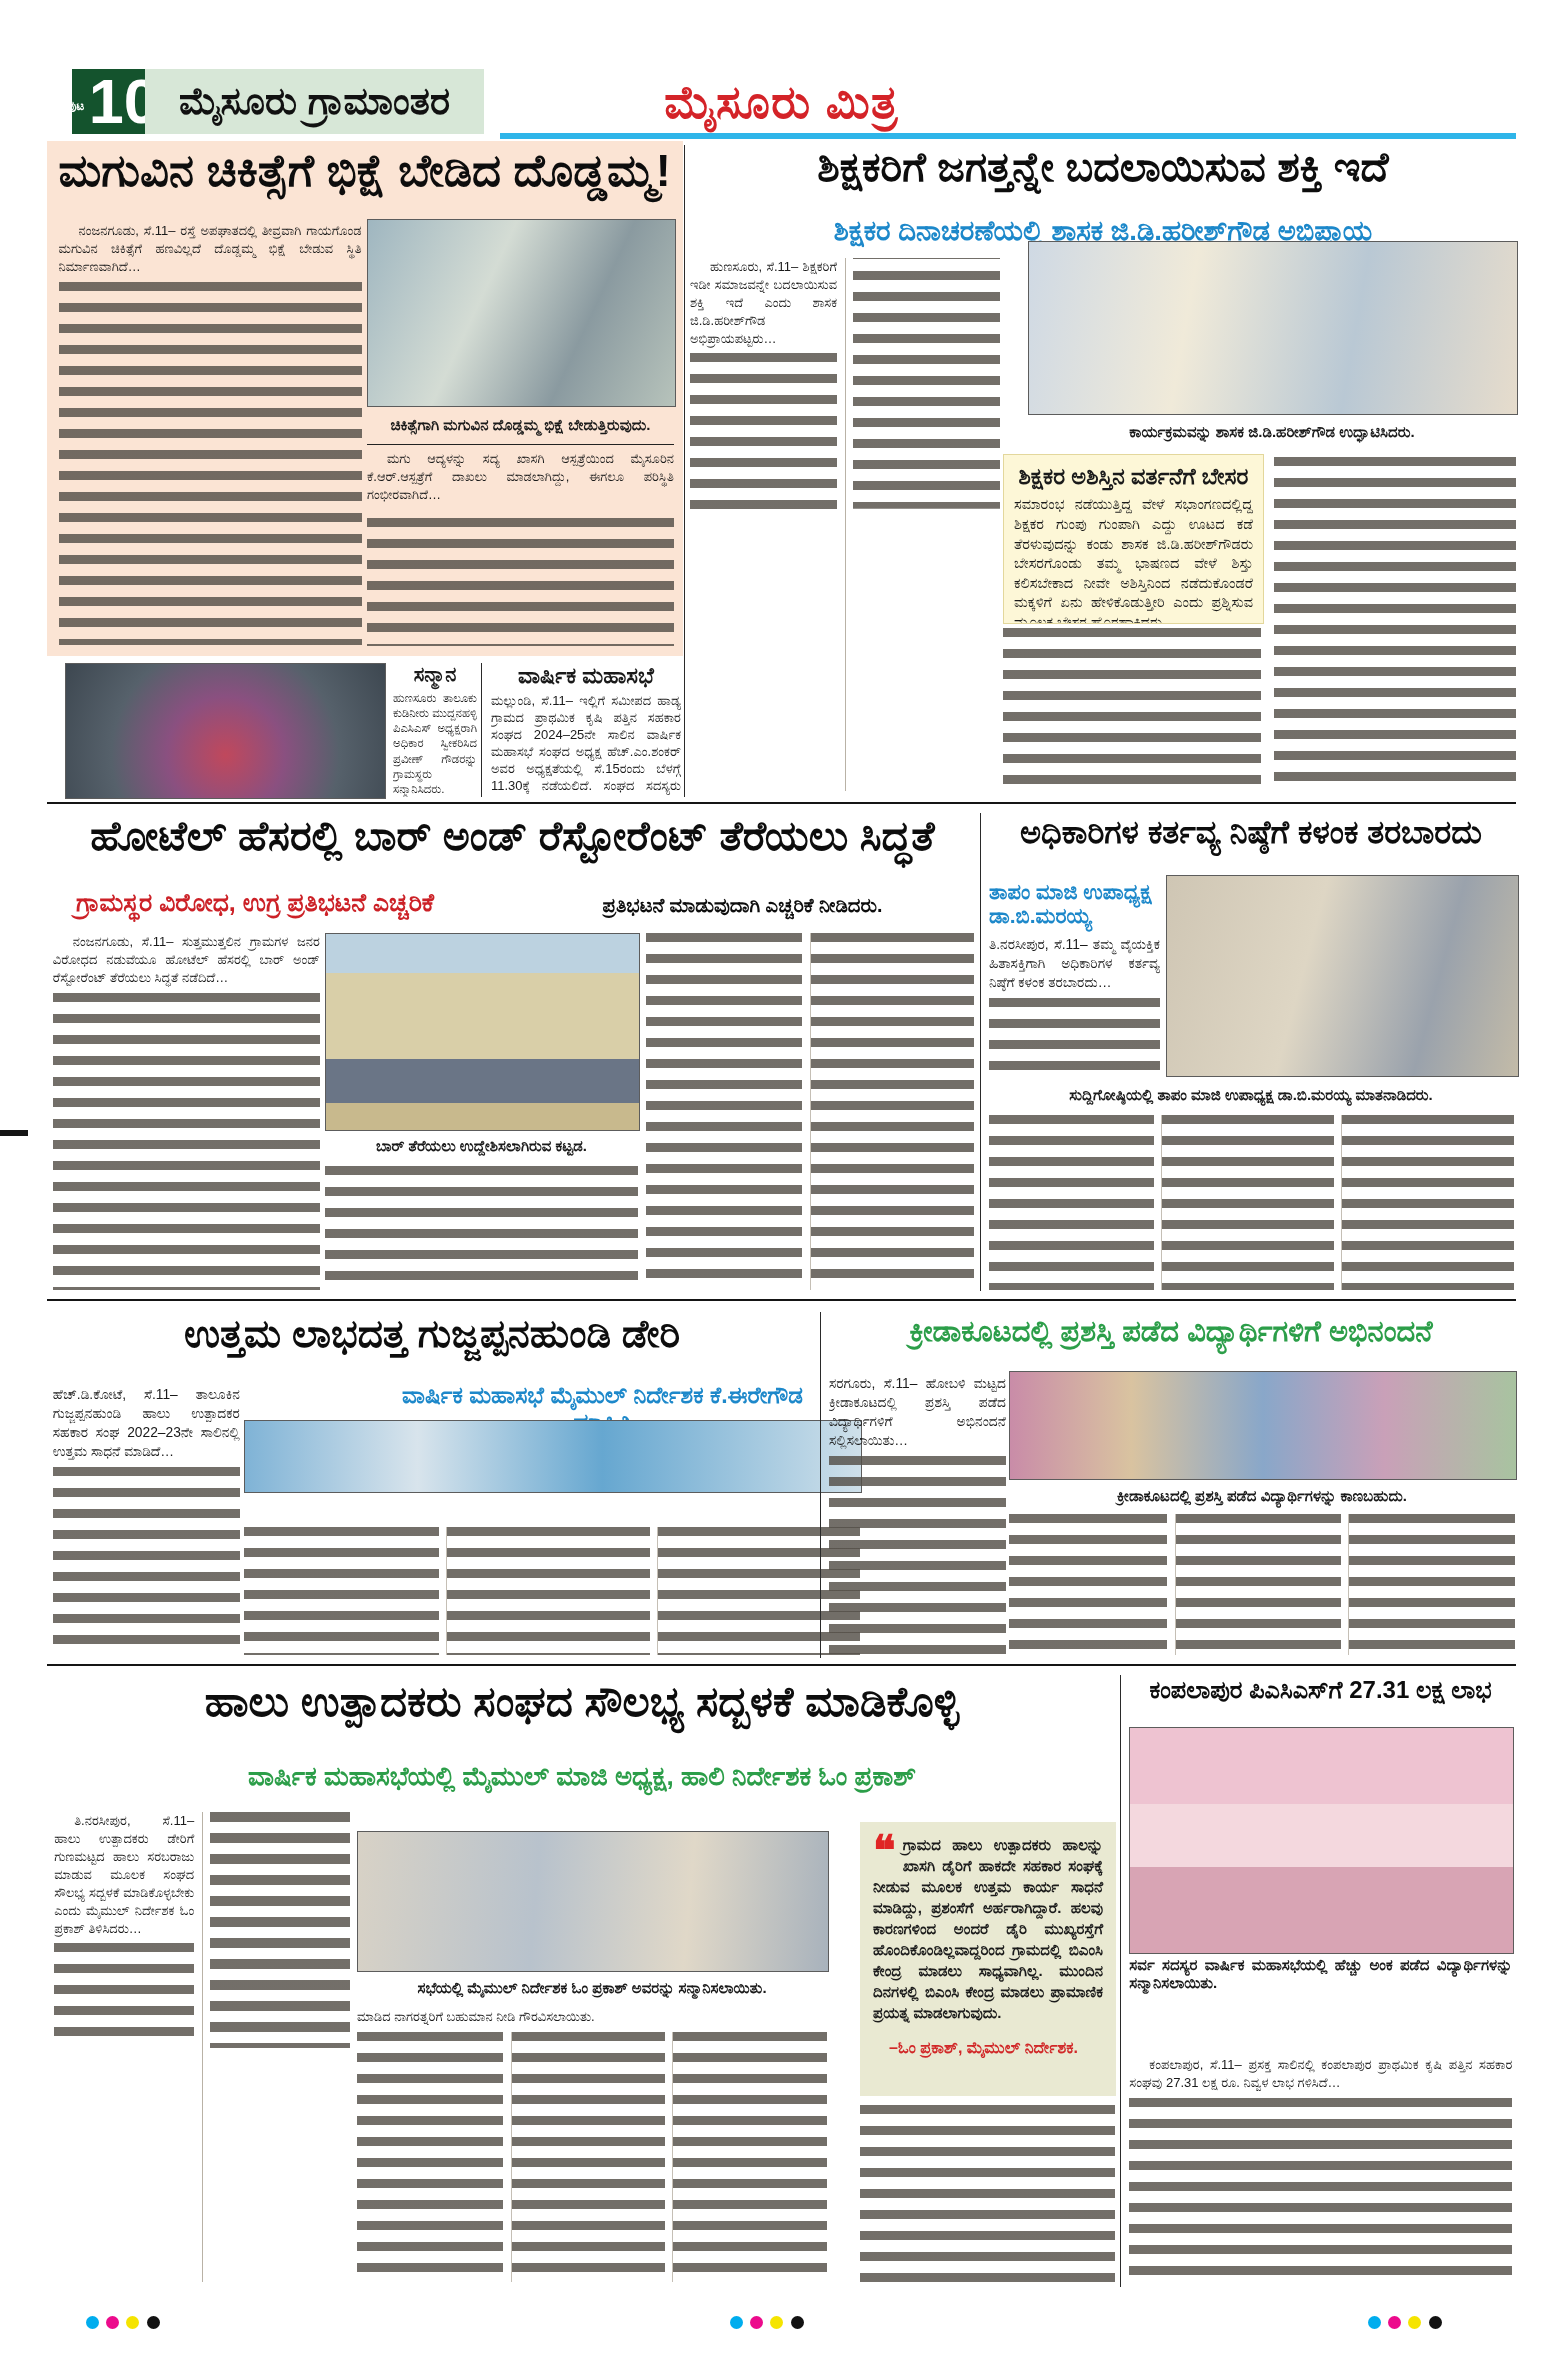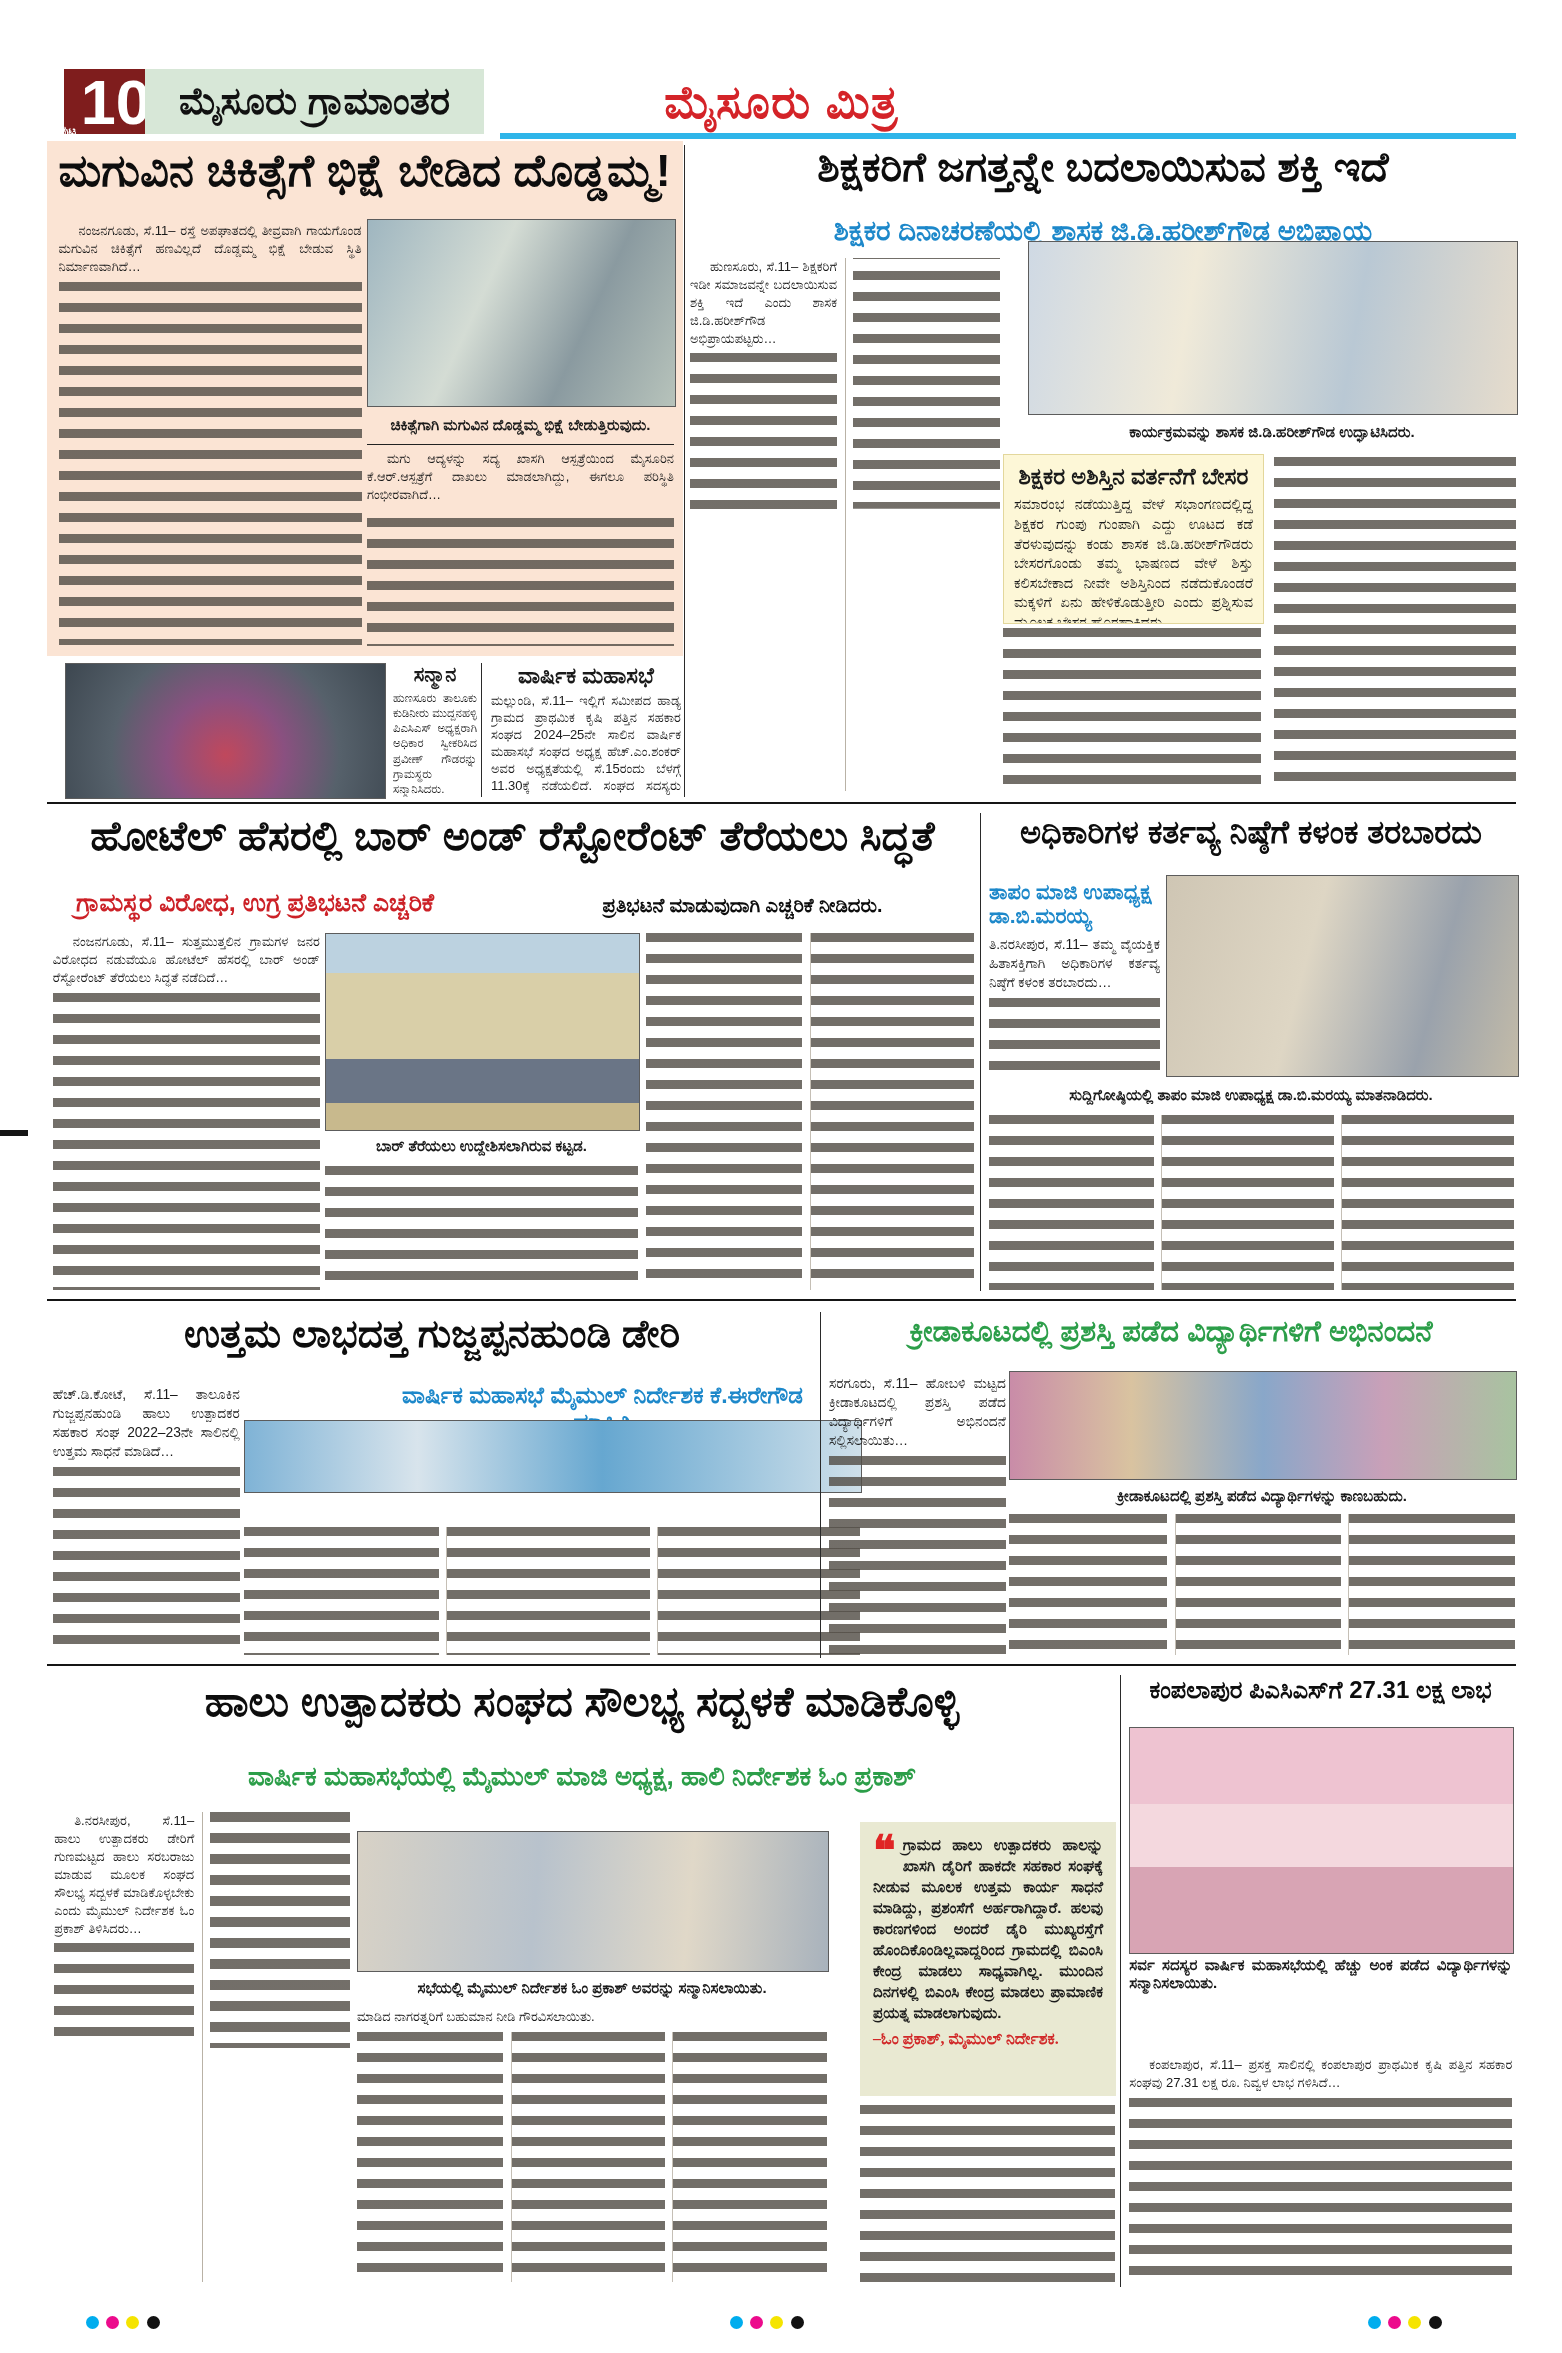--- a/index.html
+++ b/index.html
@@ -1,20 +1,20 @@
 <!DOCTYPE html>
 <html style="font-size:11.6px"><head>
 <meta charset="utf-8">
 <style>
   html,body{margin:0;padding:0;background:#9a9a9a;}
   .page{position:relative;width:1562px;height:2354px;background:#ffffff;overflow:hidden;
         font-family:"Liberation Sans",sans-serif;color:#1a1a1a;}
   .abs{position:absolute;}
   
-  .pgbox{background:#7f1d1d;color:#fff;display:flex;align-items:flex-end;justify-content:center;gap:4.3px;}
+  .pgbox{background:#14532d;color:#fff;display:flex;align-items:center;justify-content:center;gap:4.3px;margin-left:8px;}
   .pgbox .lbl{font-size:12.3px;font-weight:700;transform:translateY(4.3px);}
   .pgbox .num{font-size:63px;font-weight:700;line-height:1;}
   .secbox{background:#d7e7d7;display:flex;align-items:center;justify-content:center;
           font-size:38px;font-weight:800;color:#111;}
   .masthead{font-size:46px;font-weight:800;color:#d42328;text-align:center;letter-spacing:1.4px;}
   .dateline{font-size:27.5px;font-weight:800;color:#111;text-align:right;}
   .cyanrule{background:#2fb5e9;}
   
   .hr{background:#151515;}
   .vr{background:#2a2a2a;}
@@ -50,21 +50,21 @@
        display:flex;align-items:center;justify-content:center;}
   .cap.under{border-bottom:1.4px solid #222;}
   
   .peach{background:#fbe4d4;}
   .ybox{background:#fdf7d7;border:0.7px solid #e3d79c;padding:8.7px 10px;overflow:hidden;}
   .ybox .bxt{font-size:22.5px;font-weight:800;text-align:center;margin:0 0 5.8px 0;}
   .ybox .bxb{font-size:14.5px;line-height:1.35;text-align:justify;margin:0;}
   .qbox{background:#e9e9d2;padding:11.6px 13px;overflow:hidden;}
   .qbox .qmark{color:#e02525;font-size:42px;font-weight:800;float:left;line-height:.8;margin-right:7.2px;}
   .qbox .qt{font-size:15px;font-weight:700;line-height:1.4;text-align:justify;margin:0 0 7.2px 0;}
-  .qbox .qby{color:#d12828;font-weight:800;font-size:16px;margin:0;font-family:Liberation Serif, serif;}
+  .qbox .qby{color:#d12828;font-weight:800;font-size:16px;margin:16px;}
   .minibox .mtitle{font-weight:800;text-align:center;margin:0 0 4.3px 0;}
   .minibox .mtext{text-align:justify;margin:0;line-height:1.3;}
   .dots{display:flex;gap:7.2px;}
   .dot{width:13px;height:13px;border-radius:50%;}
 </style>
 </head>
 <body>
 
 <div class="page">
 

